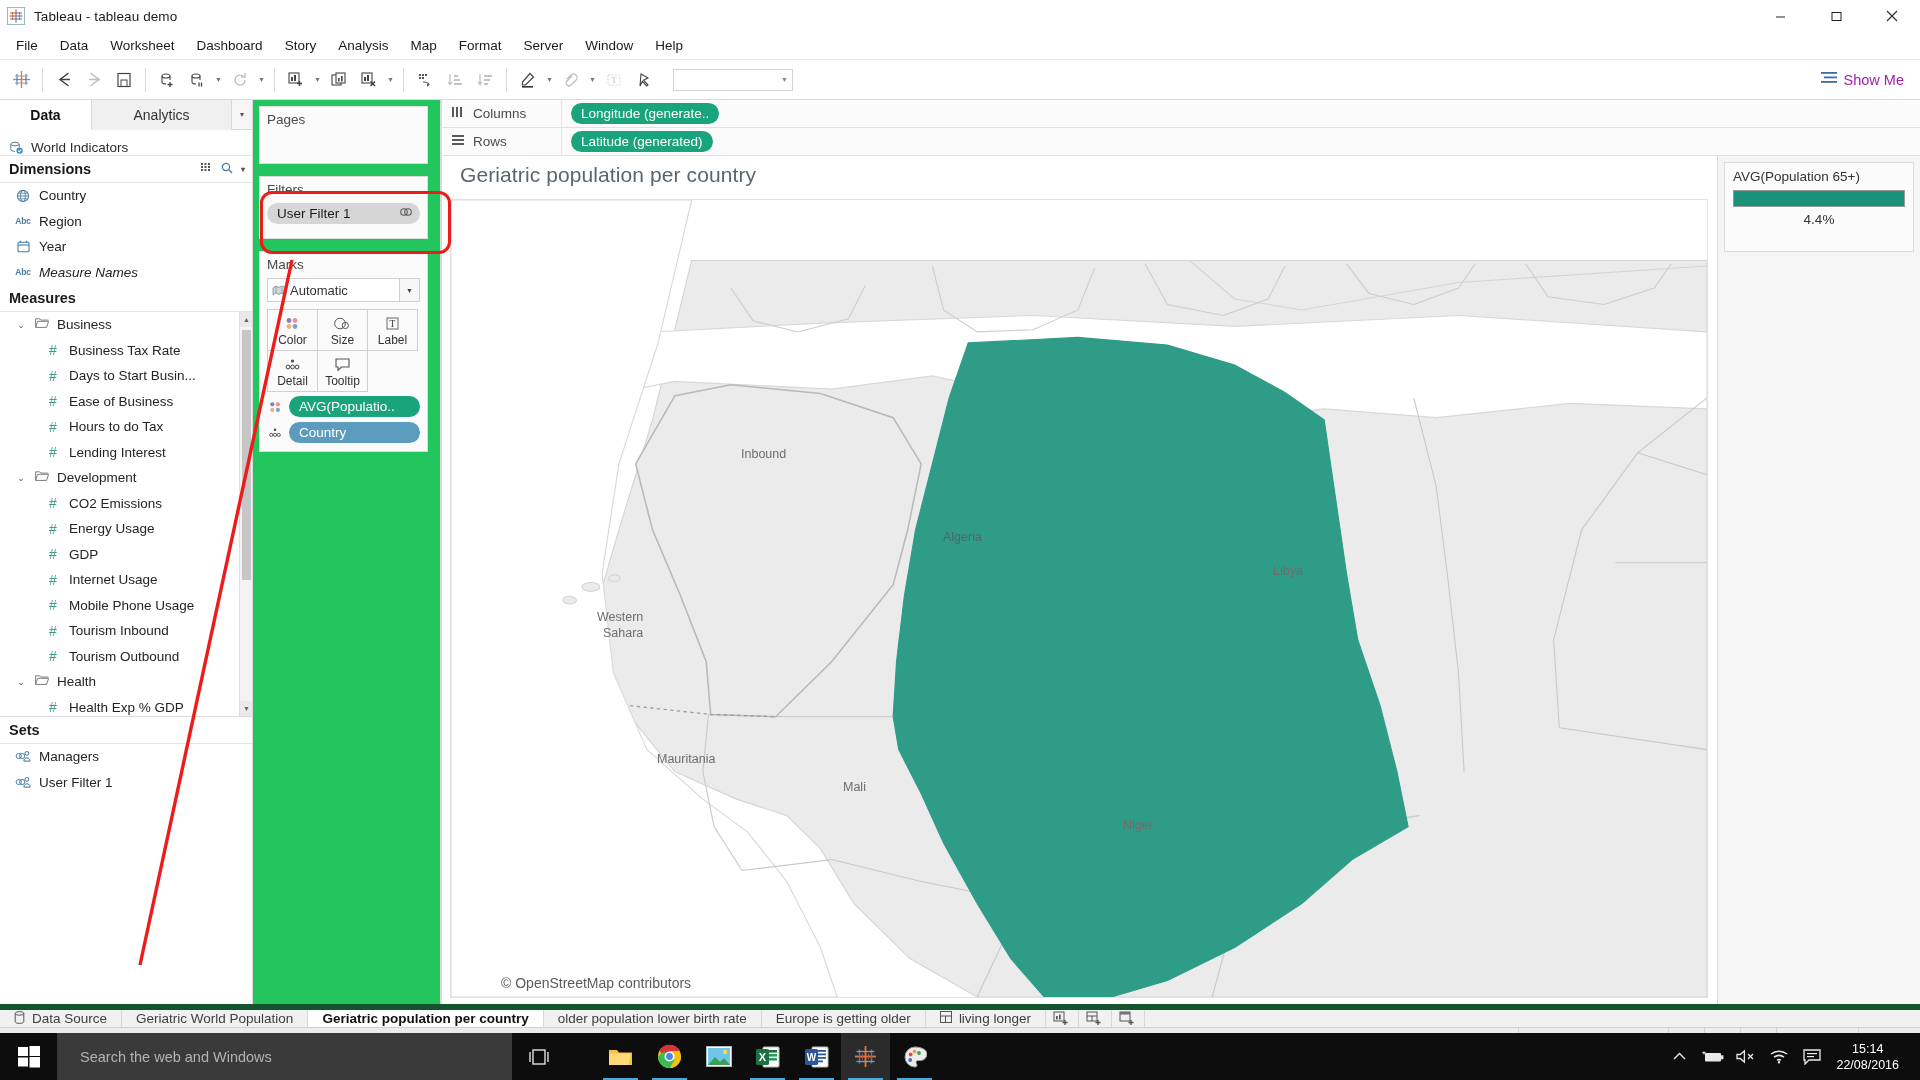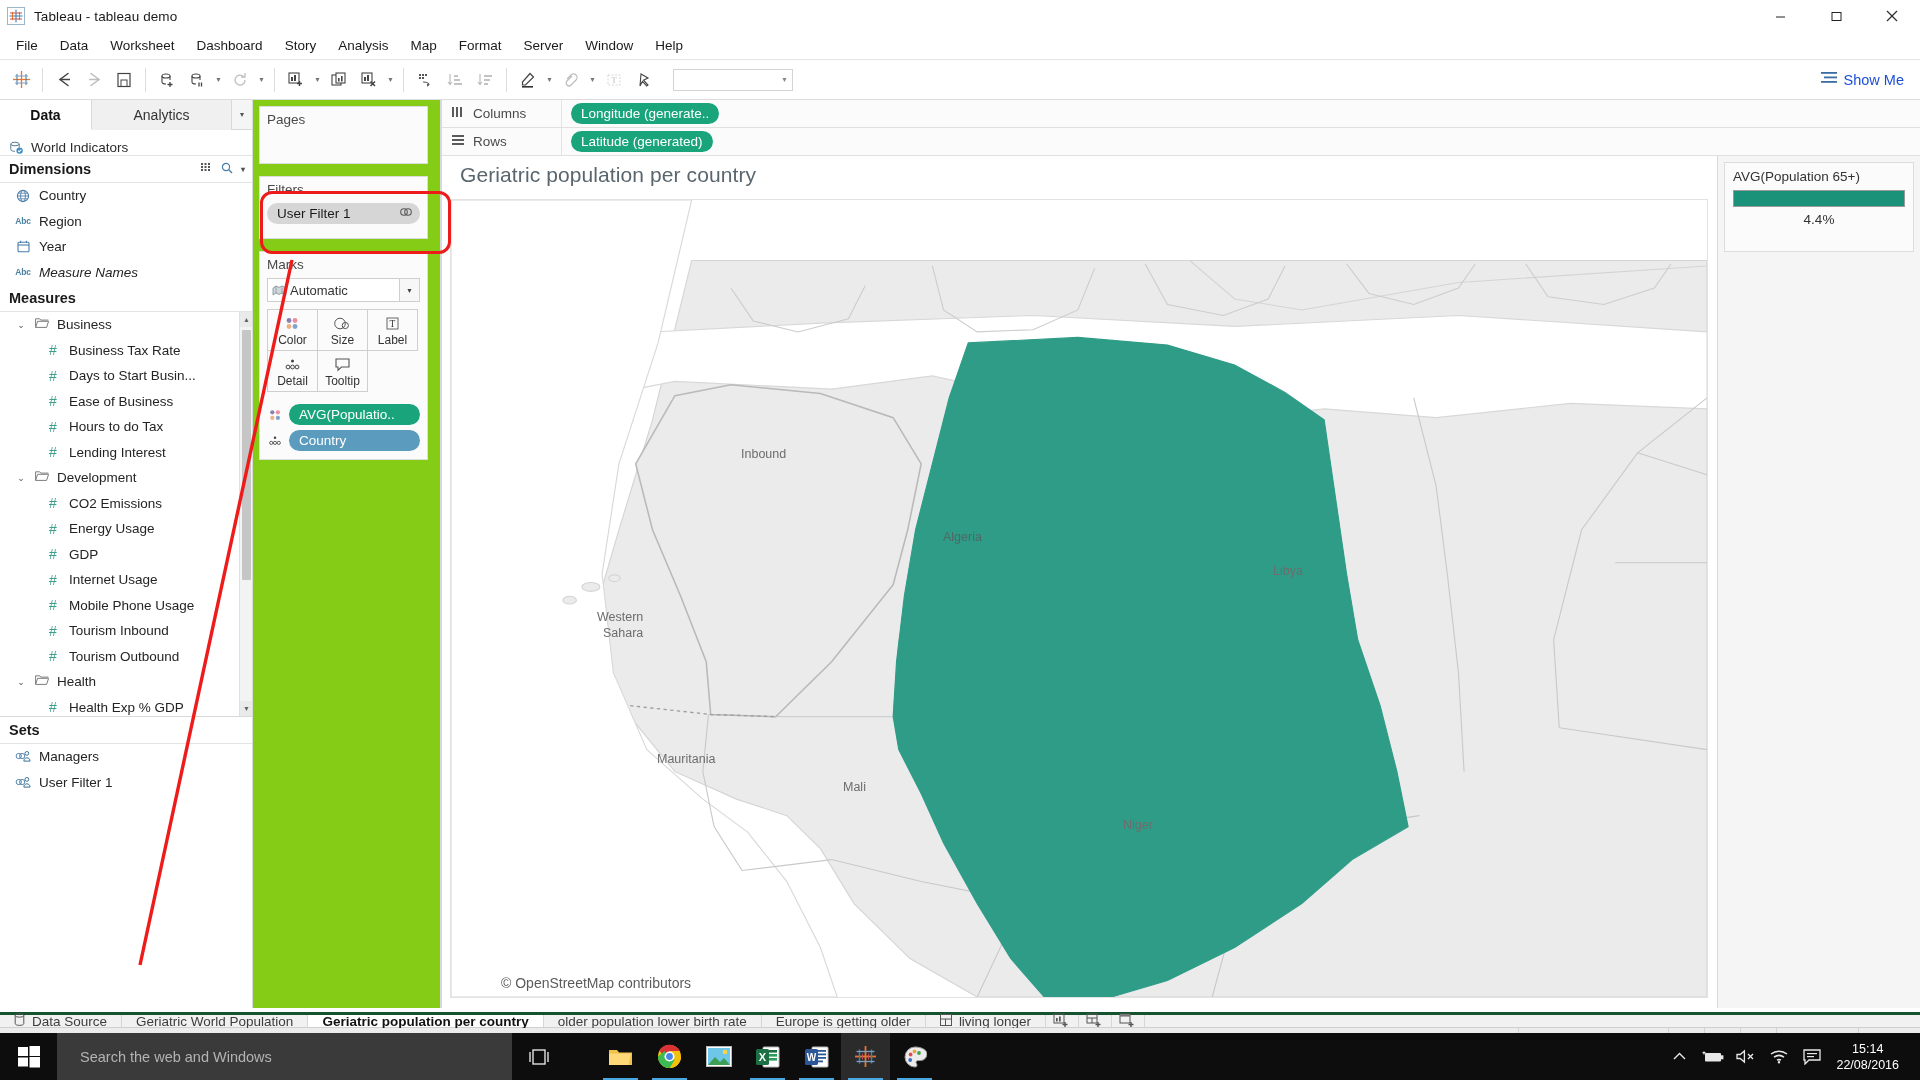--- a/index.html
+++ b/index.html
@@ -53,21 +53,21 @@
     width: 13px; height: 30px; display: flex; align-items: center; justify-content: center;
     color: #777; font-size: 7px;
   }
   .tb-combo {
     width: 120px; height: 22px; border: 1px solid #d4d4d4; background: #fff;
     display: flex; align-items: center; justify-content: flex-end; padding-right: 4px;
     margin-left: 8px; color: #888; font-size: 7px;
   }
   .showme {
     margin-left: auto; margin-right: 16px; display: flex; align-items: center; gap: 7px;
-    color: #1d4ed8; font-size: 14.5px;
+    color: #a21caf; font-size: 14.5px;
   }
   .showme-ic { color: #3a6ea5; font-size: 13px; }
 
   
   .datapane {
     position: absolute; left: 0; top: 100px; width: 253px; bottom: 72px;
     background: #fff; border-right: 1px solid #d9d9d9; overflow: hidden;
   }
   .dp-tabs { display: flex; height: 30px; border-bottom: 1px solid #d9d9d9; background:#f5f5f5; }
   .dp-tab {
@@ -107,21 +107,21 @@
     border-left: 1px solid #e0e0e0;
   }
   .scroll-thumb { position: absolute; left: 2px; width: 9px; background: #c6c6c6; border-radius: 1px; }
   .scroll-arrow { position: absolute; left: 0; width: 13px; height: 15px; display: flex;
       align-items: center; justify-content: center; font-size: 7px; color: #666; background:#eaeaea;}
   .sets-wrap { border-top: 1px solid #d9d9d9; }
 
   
   .shelfcol {
     position: absolute; left: 253px; top: 100px; width: 188px; bottom: 72px;
-    background: #84cc16; border-right: 1px solid #d9d9d9; padding: 6px 12px 0 6px;
+    background: #22c55e; border-right: 1px solid #d9d9d9; padding: 6px 12px 0 6px;
   }
   .card {
     background: #fbfbfb; border: 1px solid #dcdcdc; margin-bottom: 7px;
   }
   .card-title { font-size: 13.5px; color: #4a4a4a; padding: 5px 7px 2px 7px; }
   .card-body { padding: 4px 7px 8px 7px; min-height: 26px; }
   .pages-card .card-body { min-height: 34px; }
   .pill {
     height: 21px; border-radius: 11px; display: inline-flex; align-items: center;
     padding: 0 10px; font-size: 13.5px; color: #fff; white-space: nowrap;
@@ -198,23 +198,23 @@
   
   .annot-box {
     position: absolute; left: 260px; top: 191px; width: 191px; height: 63px;
     border: 3px solid #ee1b1b; border-radius: 12px; pointer-events: none; z-index: 40;
   }
   .annot-line { position: absolute; left: 0; top: 0; width: 1920px; height: 1080px;
     pointer-events: none; z-index: 39; }
 
   
   .tabbar {
-    position: absolute; left: 0; bottom: 52px; width: 1920px; height: 16px;
+    position: absolute; left: 0; bottom: 52px; width: 1920px; height: 24px;
     background: #f1f1f1; display: flex; align-items: stretch;
-    border-top: 3px solid #14532d; border-bottom: 1px solid #d0d0d0;
+    border-top: 6px solid #14532d; border-bottom: 1px solid #d0d0d0;
   }
   .wtab {
     display: flex; align-items: center; gap: 7px; padding: 0 14px;
     font-size: 13.5px; color: #3d3d3d; border-right: 1px solid #d6d6d6; background: #f1f1f1;
     white-space: nowrap;
   }
   .wtab.active { background: #fff; font-weight: bold; color: #111; }
   .newtab {
     width: 33px; display: flex; align-items: center; justify-content: center;
     border-right: 1px solid #d6d6d6; color: #4c4c4c;
@@ -785,21 +785,21 @@
           <div class="mark-btn">
             <span class="mb-ic">
               <svg width="19" height="15" viewBox="0 0 19 15">
                   <path d="M3 2h13v8H8.5L5 13.2V10H3z" fill="none" stroke="#555" stroke-width="1.1"></path>
                 </svg>
             </span>
             <span>Tooltip</span>
           </div>
         </div>
 
-        <div class="mark-row" style="margin-top:12px;">
+        <div class="mark-row" style="margin-top:4px;">
           <span class="mr-ic">
             <svg width="15" height="14" viewBox="0 0 15 14">
                 <circle cx="4.3" cy="4.3" r="2.1" fill="#8a7fb3"></circle>
                 <circle cx="9.9" cy="4.3" r="2.1" fill="#e98fa0"></circle>
                 <circle cx="4.3" cy="9.9" r="2.1" fill="#efb183"></circle>
                 <circle cx="9.9" cy="9.9" r="2.1" fill="#7fa3cc"></circle>
               </svg>
           </span>
           <span class="pill pill-green">AVG(Populatio..</span>
         </div>

